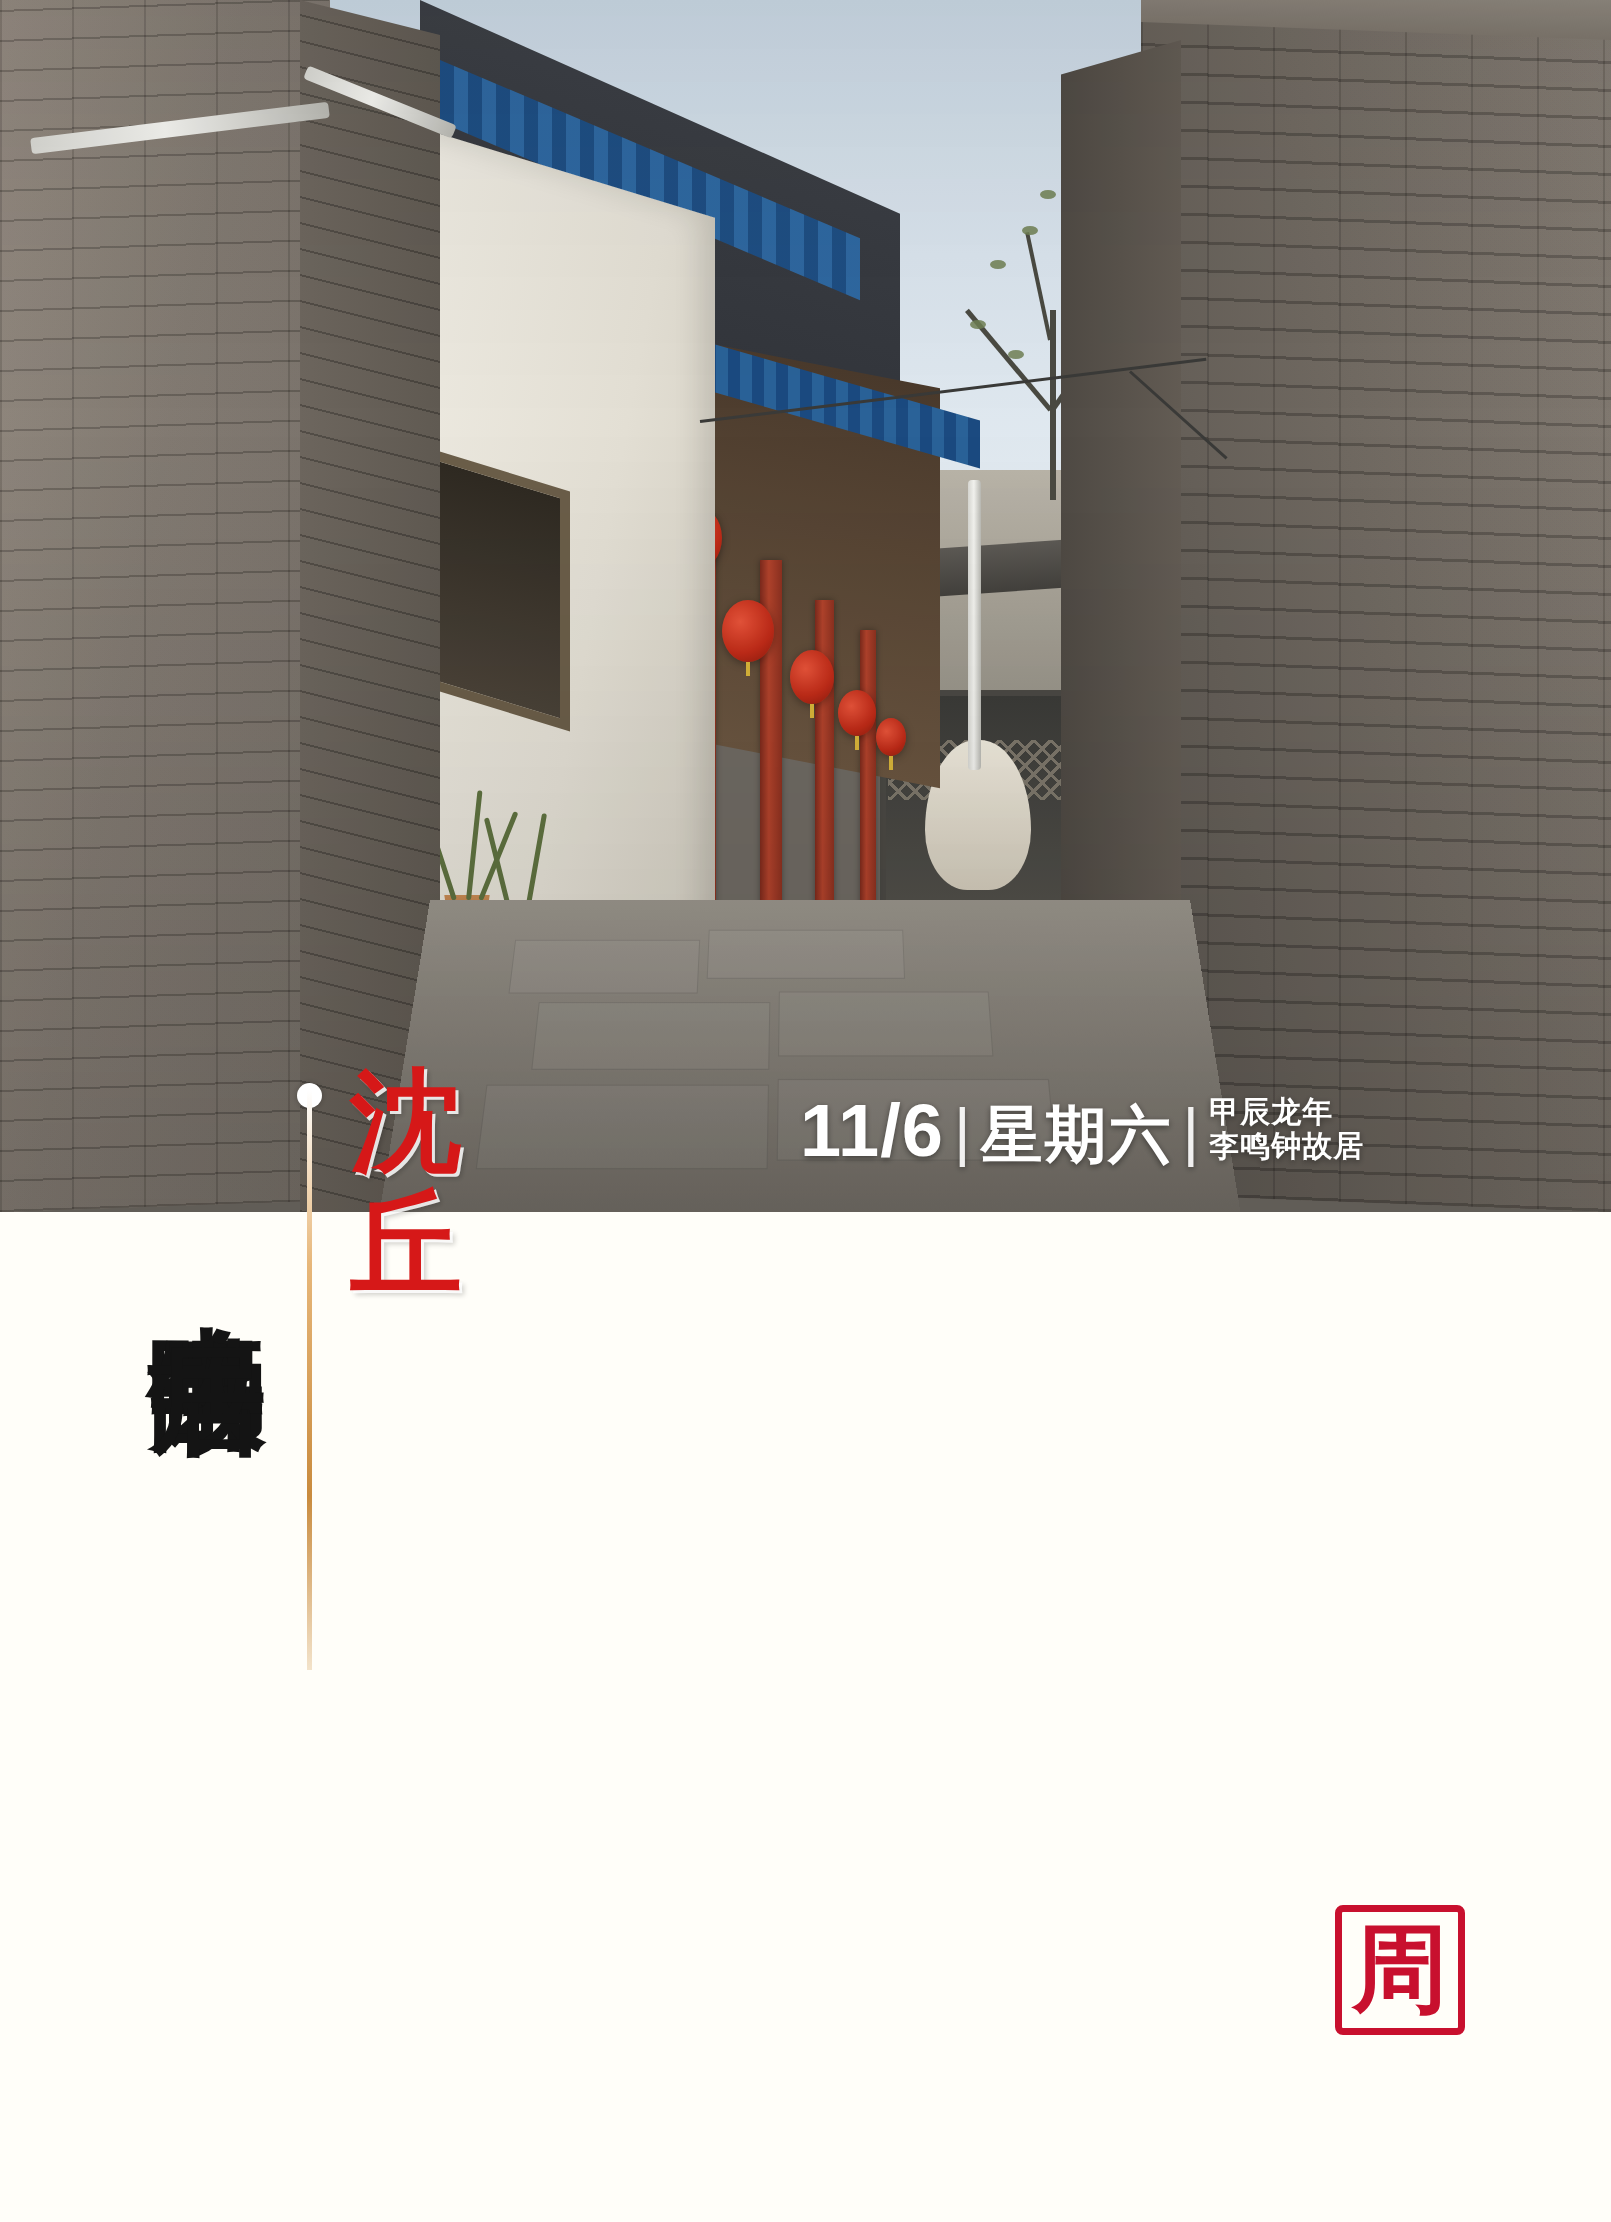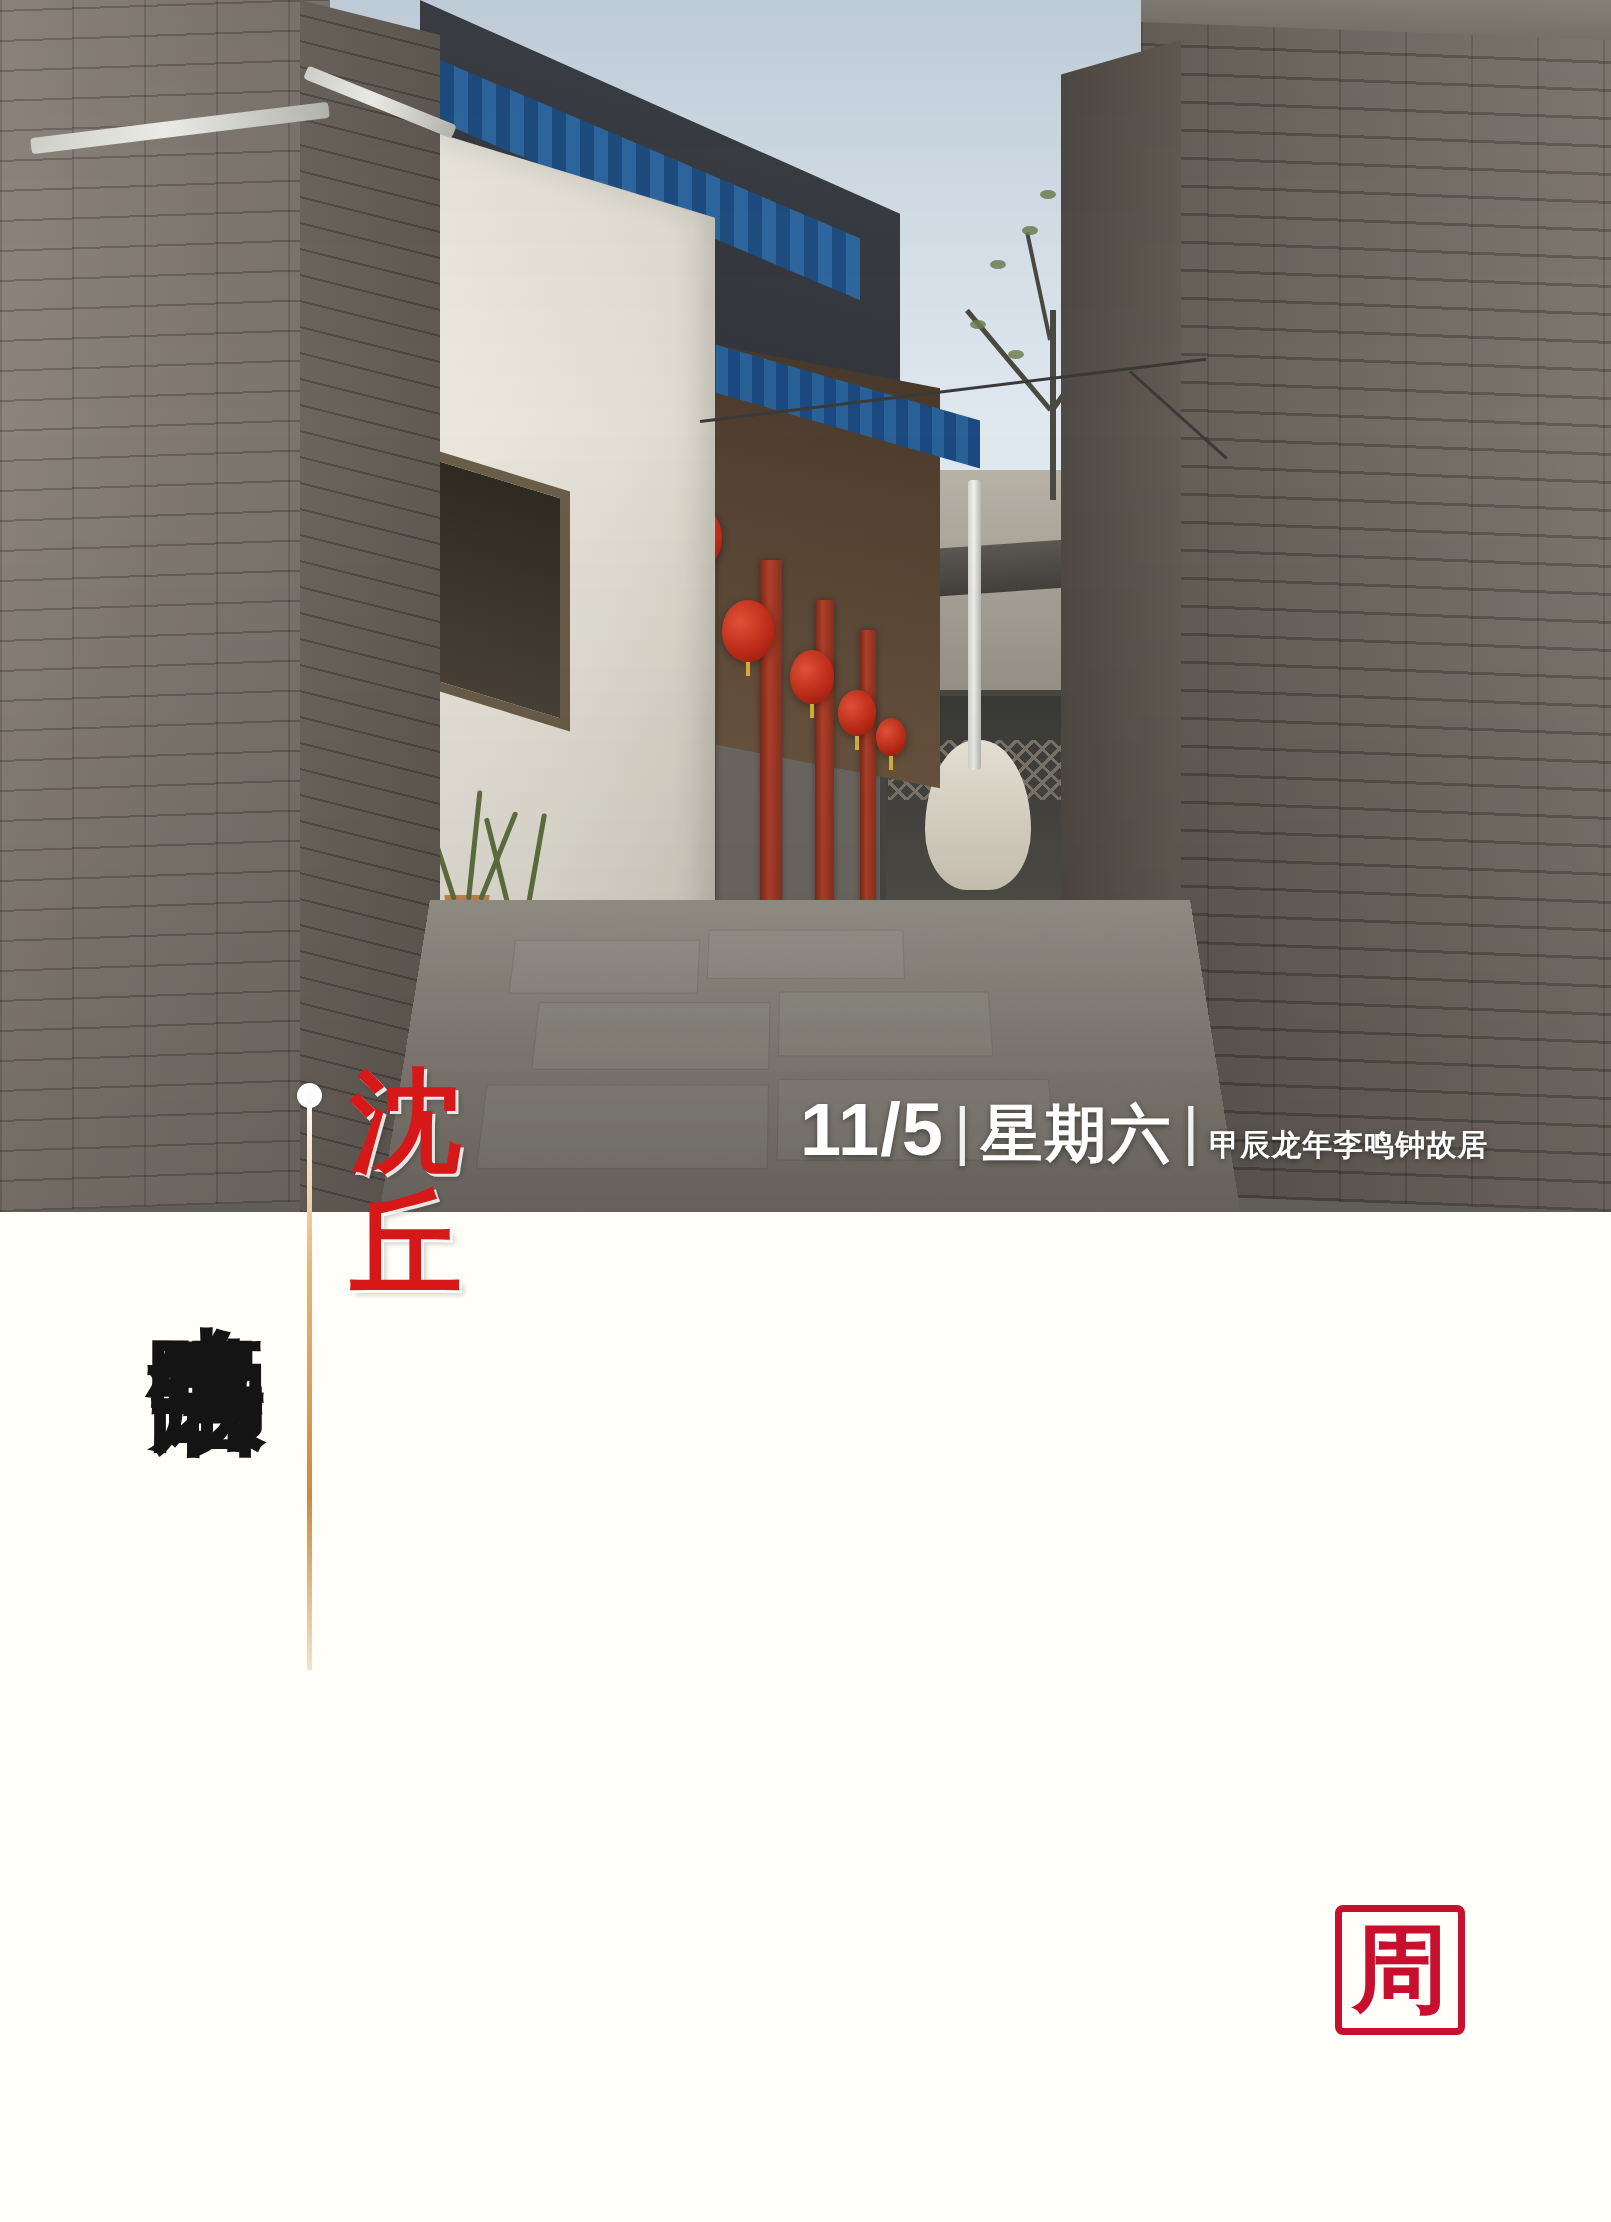--- a/index.html
+++ b/index.html
@@ -318,21 +318,21 @@
     padding-bottom: 2px;
   }
   .date-week {
     font-size: 62px;
     font-weight: 700;
     line-height: 1;
     letter-spacing: 2px;
   }
   .lunar {
     display: flex;
-    flex-direction: row;
+    flex-direction: column;
     justify-content: flex-end;
     line-height: 1.12;
     padding-bottom: 4px;
   }
   .lunar span {
     font-size: 30px;
     font-weight: 700;
     letter-spacing: 1px;
   }
 
@@ -507,21 +507,21 @@
       <div class="ground-stone" style="left:120px; top:100px; width:220px; height:60px;"></div>
       <div class="ground-stone" style="left:350px; top:90px; width:200px; height:58px;"></div>
       <div class="ground-stone" style="left:80px; top:175px; width:260px; height:70px;"></div>
       <div class="ground-stone" style="left:350px; top:170px; width:250px; height:68px;"></div>
     </div>
 
     <div class="photo-shade"></div>
   </div>
 
   <div class="date-bar">
-    <div class="date-num">11/5</div>
+    <div class="date-num">11/6</div>
     <div class="date-sep">|</div>
     <div class="date-week">星期六</div>
     <div class="date-sep">|</div>
     <div class="lunar">
       <span>甲辰龙年</span>
       <span>李鸣钟故居</span>
     </div>
   </div>
 
   <div class="lower"></div>

